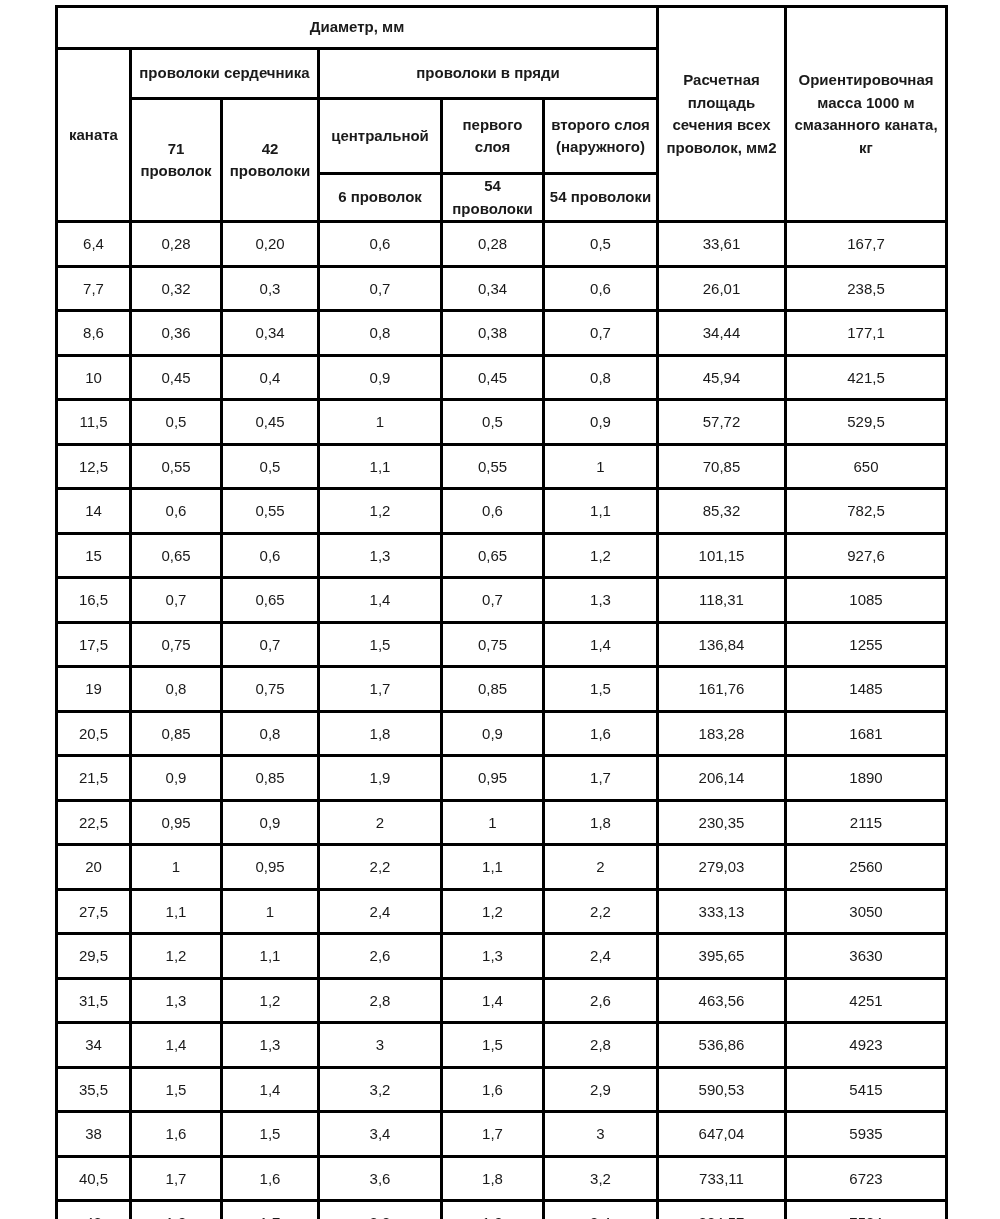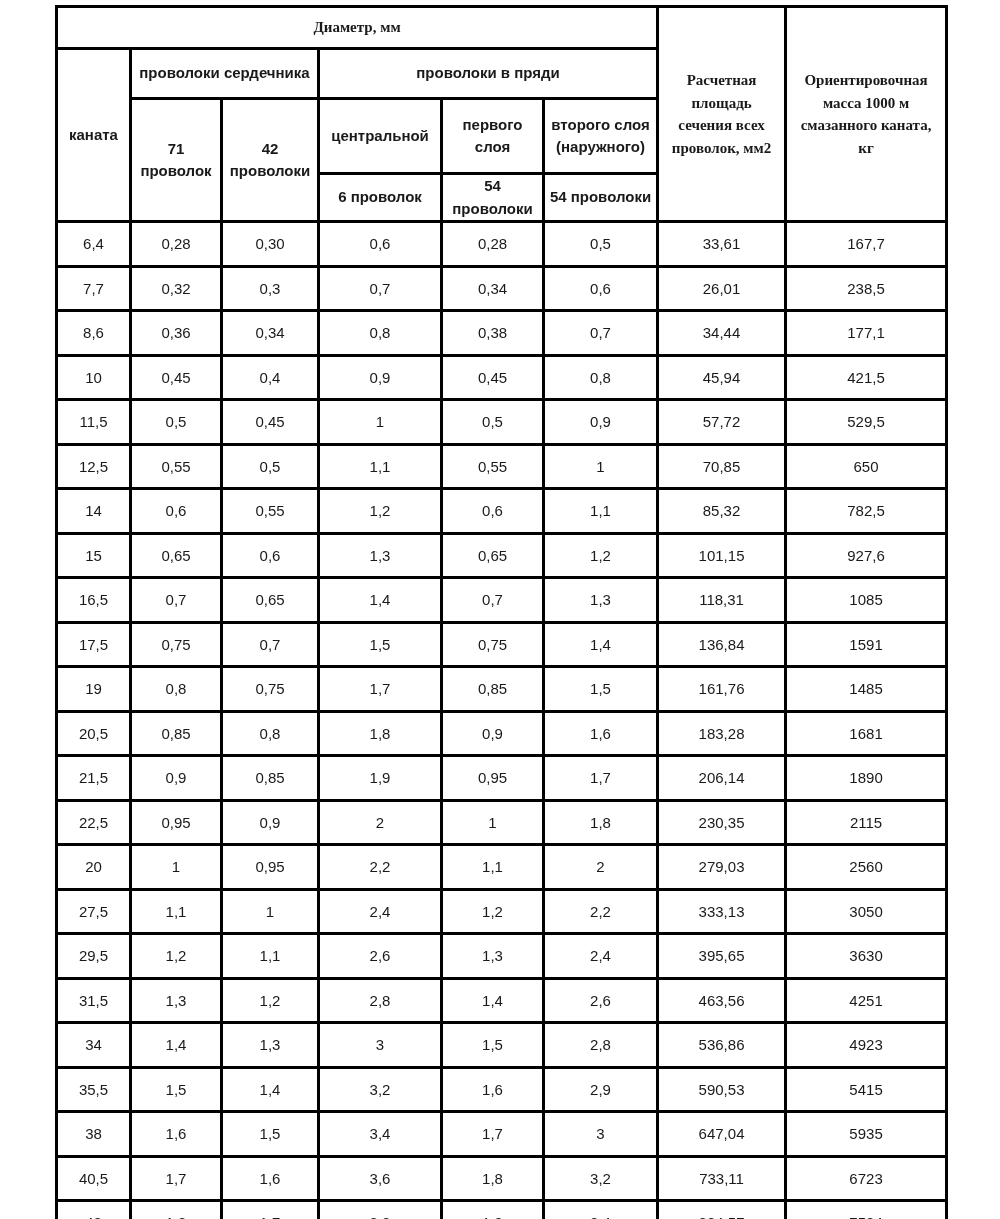--- a/index.html
+++ b/index.html
@@ -30,21 +30,21 @@
     font-weight: bold;
     font-size: 15px;
     line-height: 1.5;
     white-space: pre-line;
   }
   .spec-table td {
     font-size: 15px;
     font-weight: normal;
     height: 41.5px;
   }
-  tr.hr-a { height: 42px; font-family: Liberation Serif, serif; }
+  tr.hr-a { height: 42px; }
   tr.hr-b { height: 50px; }
   tr.hr-c { height: 75px; }
   tr.hr-d { height: 43px; }
 </style>
 </head>
 <body>
 
 <div class="table-wrap">
   <table class="spec-table">
     <colgroup>
@@ -89,21 +89,21 @@
         <th>6 проволок</th>
         <th>54
 проволоки</th>
         <th>54 проволоки</th>
       </tr>
     </thead>
     <tbody>
         <tr>
           <td>6,4</td>
           <td>0,28</td>
-          <td>0,30</td>
+          <td>0,20</td>
           <td>0,6</td>
           <td>0,28</td>
           <td>0,5</td>
           <td>33,61</td>
           <td>167,7</td>
         </tr>
         <tr>
           <td>7,7</td>
           <td>0,32</td>
           <td>0,3</td>
@@ -184,21 +184,21 @@
           <td>1085</td>
         </tr>
         <tr>
           <td>17,5</td>
           <td>0,75</td>
           <td>0,7</td>
           <td>1,5</td>
           <td>0,75</td>
           <td>1,4</td>
           <td>136,84</td>
-          <td>1591</td>
+          <td>1255</td>
         </tr>
         <tr>
           <td>19</td>
           <td>0,8</td>
           <td>0,75</td>
           <td>1,7</td>
           <td>0,85</td>
           <td>1,5</td>
           <td>161,76</td>
           <td>1485</td>

